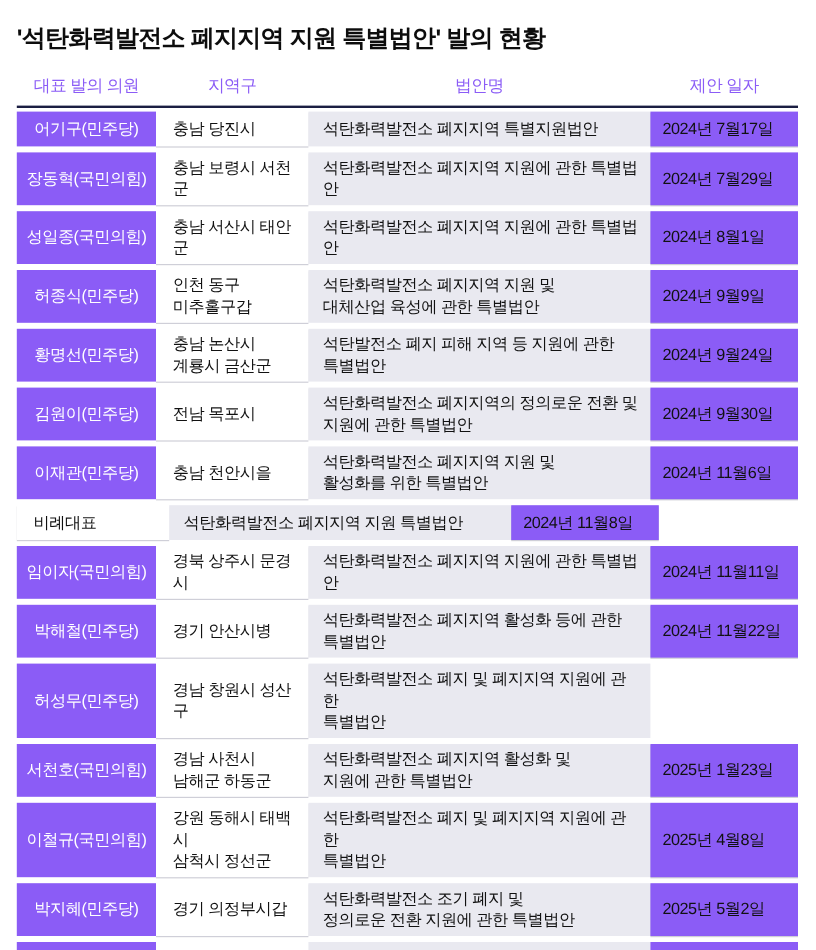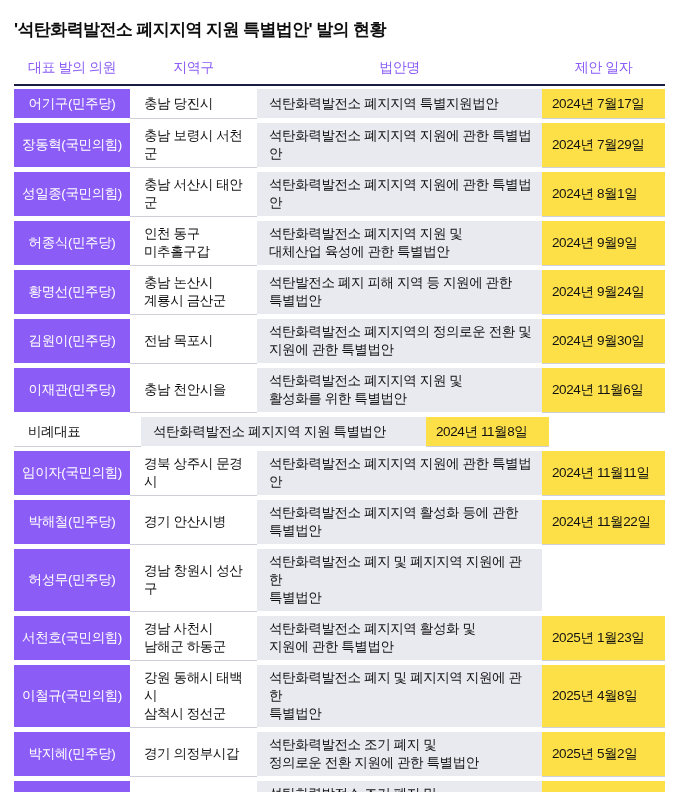--- a/index.html
+++ b/index.html
@@ -4,21 +4,21 @@
 <style>
   html,body{margin:0;padding:0;background:#ffffff;}
   body{
     width:680px;height:792px;
     font-family:"Liberation Sans", sans-serif;
     color:#111;
     overflow:hidden;
   }
   .page{padding:16px 15px 0 14px;}
   .title{
-    font-size:17px;
+    font-size:20px;
     font-weight:bold;
     color:#0d0d0d;
     letter-spacing:-0.6px;
     margin:2px 0 14px 0;
   }
   .tbl{width:651px;}
   .hdr-row{
     display:flex;
     align-items:center;
     height:26px;
@@ -63,21 +63,21 @@
   .cell.c2{
     background:#ffffff;
     padding:4px 6px 4px 14px;
     box-shadow:0 1px 0 0 #cfcfd8;
   }
   .cell.c3{
     background:#e9e9f0;
     padding:4px 8px 4px 12px;
   }
   .cell.c4{
-    background:#fde047;
+    background:#8b5cf6;
     padding:4px 2px 4px 10px;
     box-shadow:0 1px 0 0 #cfcfd8;
   }
   .row:last-child .cell{box-shadow:none;}
 </style>
 </head>
 <body>
 
 <div class="page">
 

